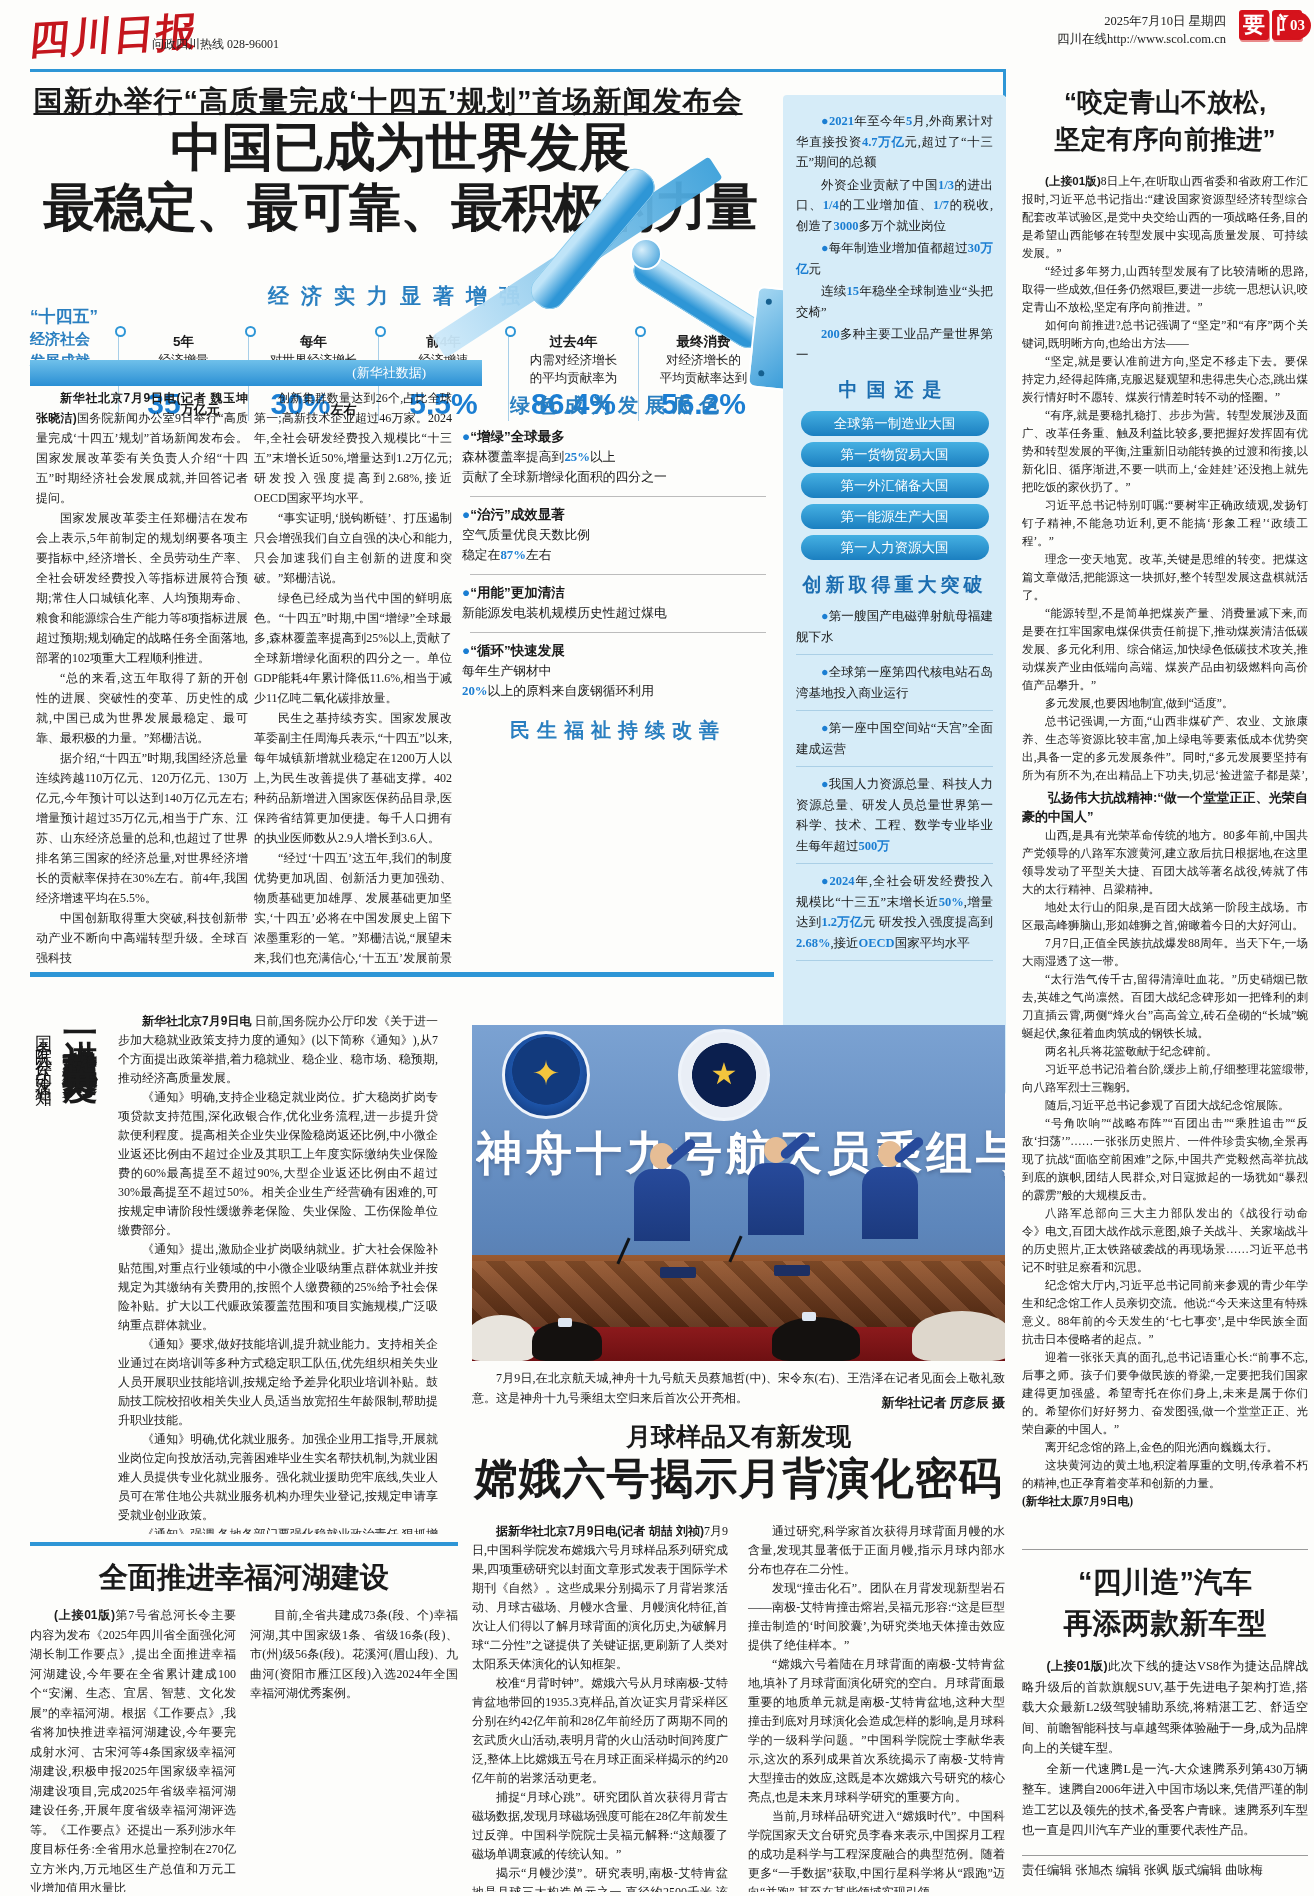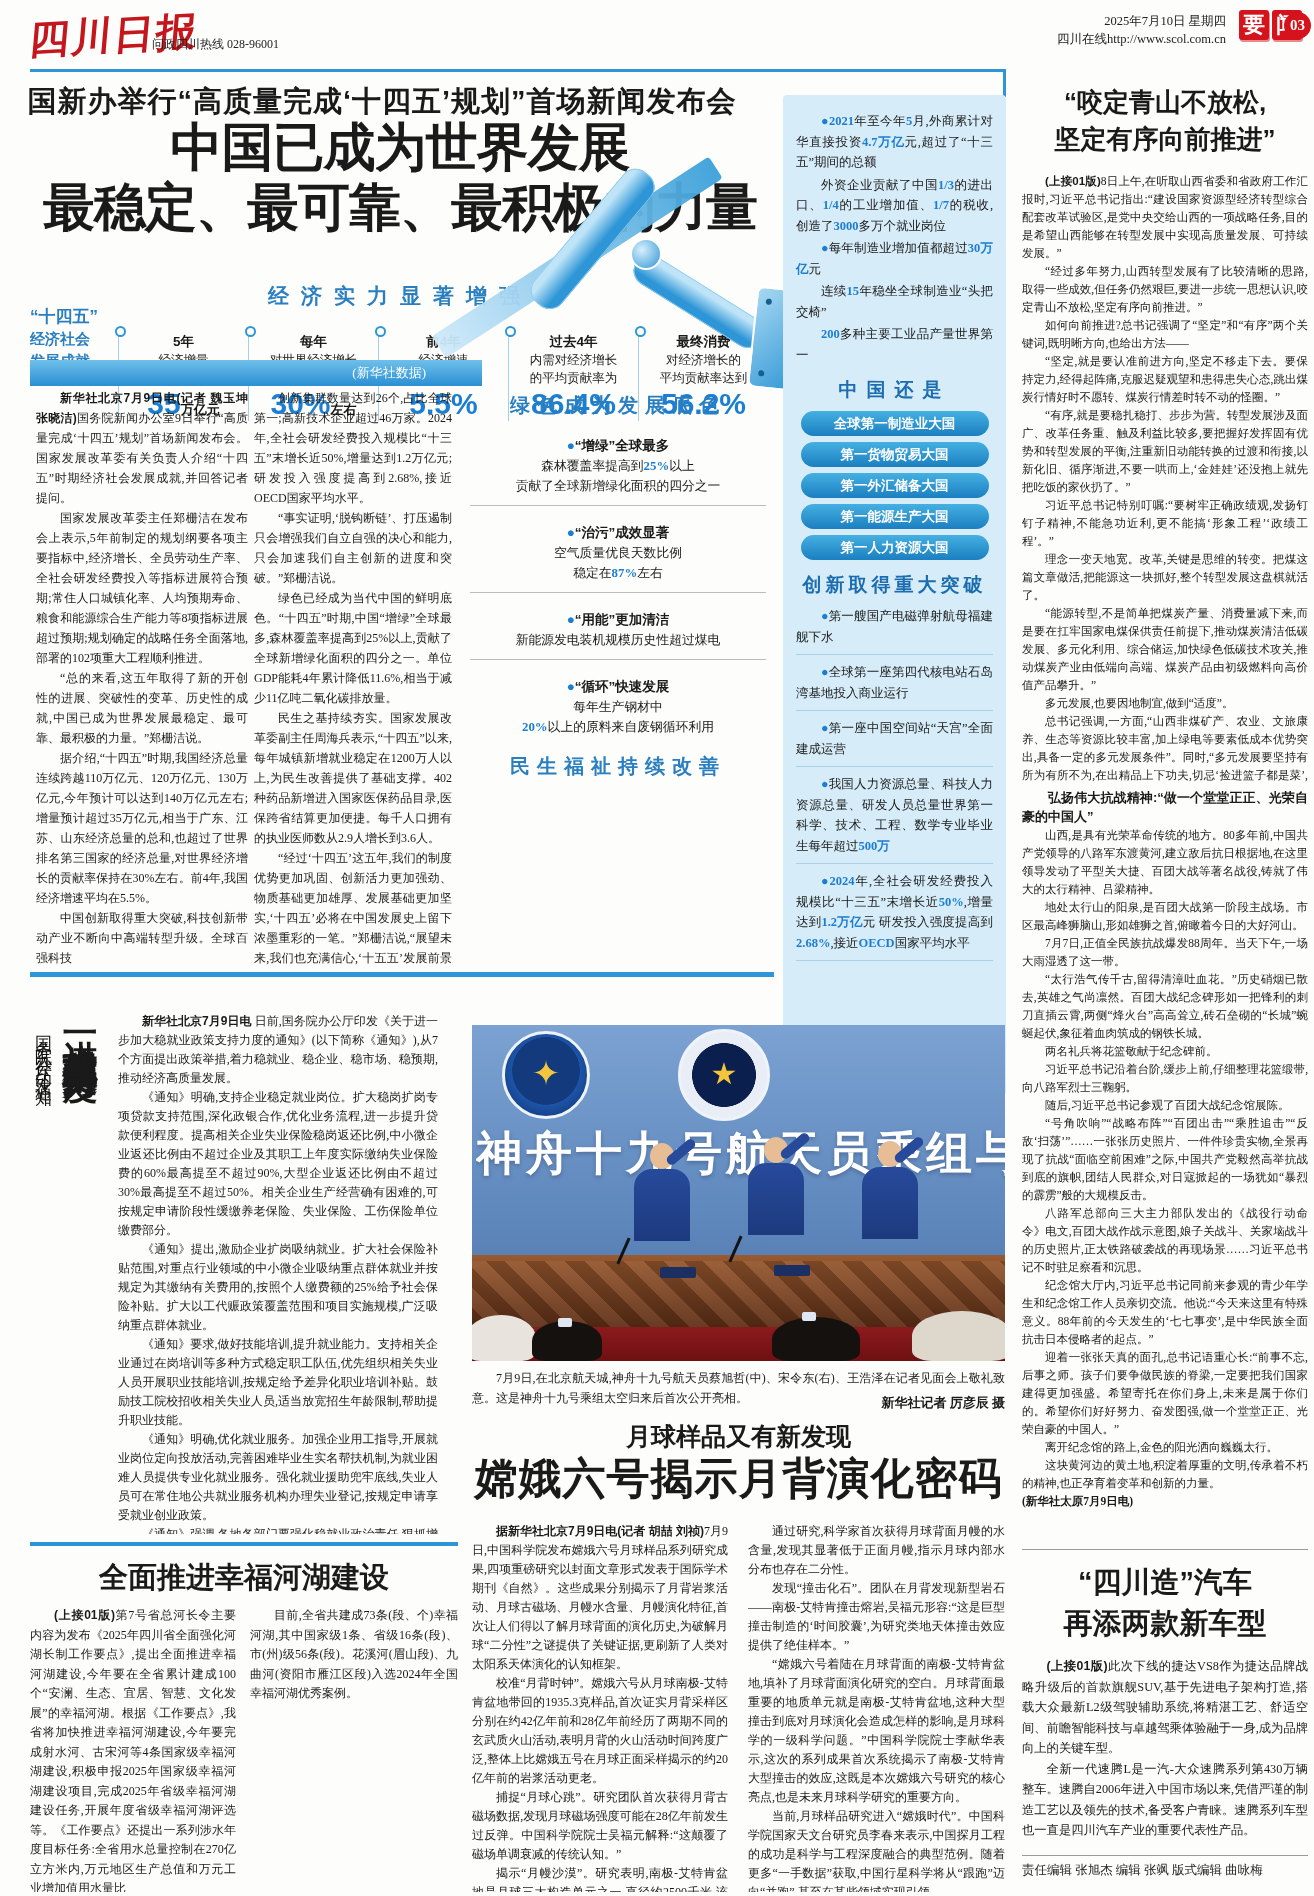--- a/index.html
+++ b/index.html
@@ -33,31 +33,31 @@
   .news-bar{background:linear-gradient(180deg,#6fc0ea,#2a8fd4);color:#fff;font-size:13px;line-height:26px;}
   .ribbon{background:linear-gradient(90deg,#cfeafa,#3ba0da);opacity:.95;border-radius:4px;}
   .armpiece{background:linear-gradient(180deg,#bfe4f8 20%,#2e96d6 75%);border-radius:16px;box-shadow:inset 0 0 0 1px #8fccec;}
   .joint{background:radial-gradient(circle at 35% 35%,#d8effb,#2e96d6);border-radius:50%;border:2px solid #fff;}
   .plate{background:linear-gradient(135deg,#a7d8f2,#2e96d6);border:2px solid #fff;border-radius:8px;}
   .plate i{position:absolute;width:6px;height:6px;border-radius:50%;background:#16608f;}
   .bodycol{font-size:12px;line-height:20px;overflow:hidden;}
   .bodycol p{margin:0 0 0 0;}
   
   .sec-head{color:#2a7fc0;font-size:20px;font-weight:700;letter-spacing:7px;text-align:center;}
-  .g-item{text-align:center;margin-top:17px;}
+  .g-item{margin-top:8px;}
   .g-title{font-size:13.5px;font-weight:700;line-height:20px;font-family:"Liberation Sans",sans-serif;}
   .g-line{font-size:12.8px;line-height:20px;}
   .sep{border:none;border-top:1px solid #bcbcbc;margin:9px 8px 2px 8px;}
   .m-item{font-size:12.8px;line-height:20px;text-align:justify;text-indent:2em;margin-top:6px;}
   .num{color:#1b7ed2;font-weight:700;}
   
   .sidebar{background:#d6ecf8;border-radius:4px;padding:16px 13px;box-sizing:border-box;}
   .sb-item{font-size:12.5px;line-height:20.5px;text-align:justify;text-indent:2em;margin-bottom:2px;}
   .sb-head{color:#1b6db0;font-size:19px;font-weight:700;letter-spacing:9px;text-align:center;margin:12px 0 8px 0;}
-  .pill{display:block;width:188px;margin:6px auto;background:linear-gradient(180deg,#45b0e2,#1b7fc0);color:#fff;font-size:13.5px;font-weight:700;text-align:center;line-height:25px;border-radius:13px;font-family:"Liberation Sans",sans-serif;}
+  .pill{display:block;width:188px;margin:6px auto;background:linear-gradient(180deg,#45b0e2,#1b7fc0);color:#fff;font-size:13.5px;font-weight:400;text-align:center;line-height:25px;border-radius:13px;font-family:"Liberation Sans",sans-serif;}
   .sb-inno .sb-item{border-bottom:1px solid #aacfe6;padding-bottom:7px;margin-bottom:7px;}
   
   .vert{writing-mode:vertical-rl;}
   .v-tag{font-size:17px;letter-spacing:6px;color:#111;}
   .v-head{font-size:35px;font-weight:900;letter-spacing:2px;font-family:"Liberation Sans",sans-serif;}
   
   .photo{background:linear-gradient(180deg,#7ba2d2 0%,#5d86bb 55%,#49700f0 100%);overflow:hidden;}
   .photo-banner{position:absolute;left:4px;top:98px;width:100%;color:#fff;font-size:46px;font-weight:900;white-space:nowrap;overflow:hidden;font-family:"Liberation Sans",sans-serif;letter-spacing:4px;text-shadow:0 2px 4px rgba(0,0,30,.25);}
   .emblem{position:absolute;border-radius:50%;border:3px solid #eef3fa;}
   .desk{position:absolute;left:0;right:0;bottom:34px;height:72px;background:linear-gradient(180deg,#9a5a30,#5e2f16);}
@@ -95,21 +95,21 @@
   </div>
   <div class="abs" style="left:1236px;top:10px;">
     <span class="badge-tile">要</span><span class="badge-tile">闻</span>
   </div>
   <div class="abs page-circle" style="left:1284px;top:12px;">03</div>
 </div>
 
 <div class="abs rule-blue" style="left:30px;top:69px;width:976px;height:3px;"></div>
 <div class="abs rule-blue" style="left:1003px;top:69px;width:3px;height:28px;"></div>
 
-<div class="abs sans kicker center" style="left:12px;top:82px;width:740px;">国新办举行“高质量完成‘十四五’规划”首场新闻发布会</div>
+<div class="abs sans kicker center" style="left:18px;top:82px;width:740px;text-decoration:underline;">国新办举行“高质量完成‘十四五’规划”首场新闻发布会</div>
 <div class="abs sans bigtitle center" style="left:30px;top:118px;width:740px;">中国已成为世界发展</div>
 <div class="abs sans bigtitle center" style="left:18px;top:178px;width:764px;">最稳定、最可靠、最积极的力量</div>
 
 <div class="abs sans info-title center" style="left:120px;top:282px;width:560px;">经济实力显著增强</div>
 <div class="abs sans period-label" style="left:30px;top:306px;width:86px;">
   <div style="font-size:17px;">“十四五”</div>
   <div style="font-size:15px;">经济社会</div>
   <div style="font-size:15px;">发展成就</div>
 </div>
 <div class="abs sans" style="left:118px;top:300px;width:650px;display:flex;margin-top:28px;">

